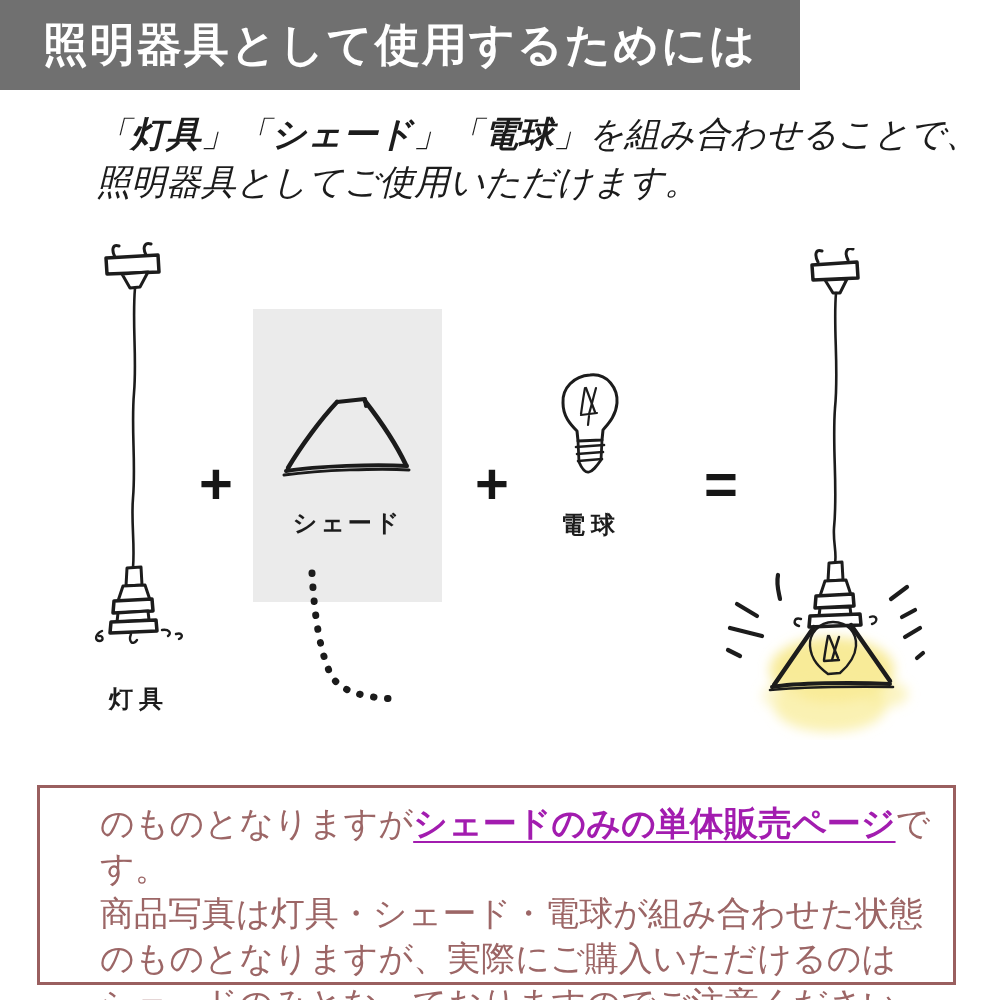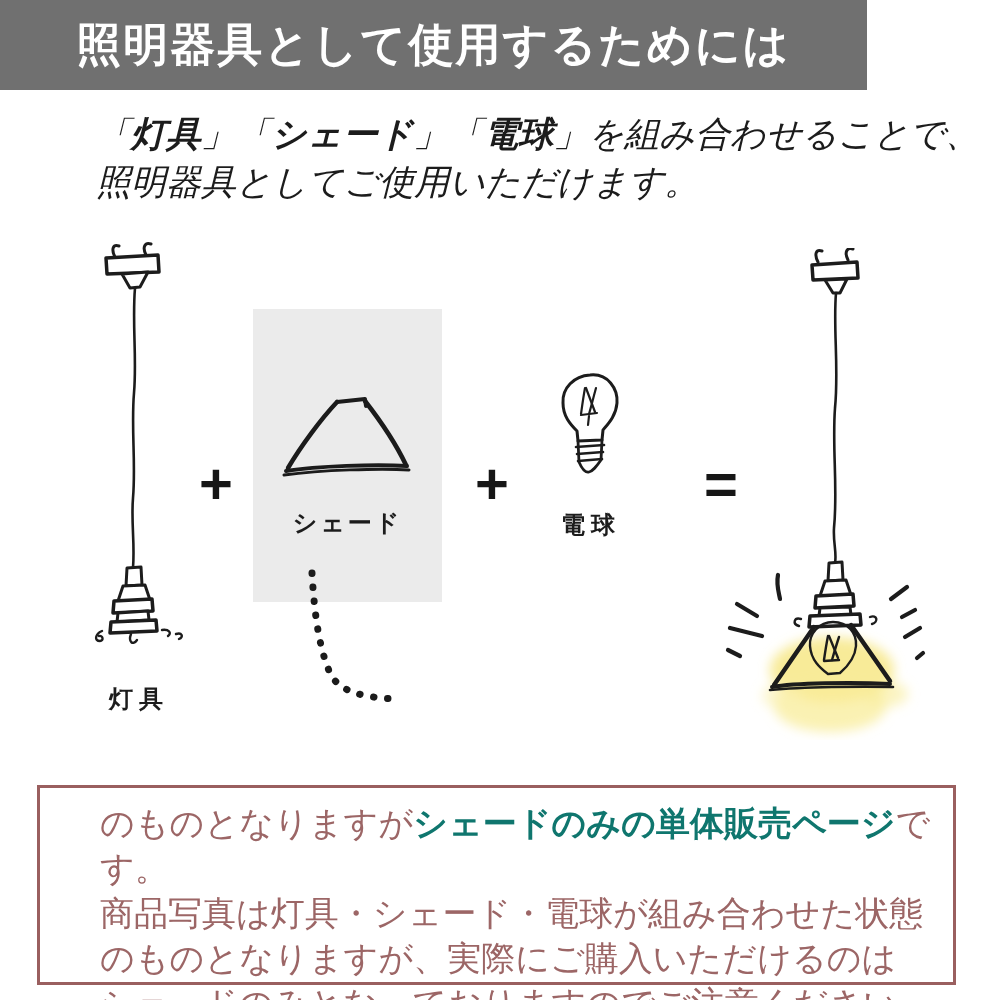--- a/index.html
+++ b/index.html
@@ -1,41 +1,41 @@
 <!DOCTYPE html>
 <html><head>
 <meta charset="utf-8">
 <style>
   html,body{margin:0;padding:0;background:#ffffff;}
   body{font-family:"Liberation Sans","DejaVu Sans",sans-serif;color:#1c1c1c;}
   .page{position:relative;width:1000px;height:1000px;background:#ffffff;overflow:hidden;}
 
   
-  .banner{position:absolute;left:0;top:0;width:867px;height:90px;background:#707070;}
+  .banner{position:absolute;left:0;top:0;width:800px;height:90px;background:#707070;}
   .banner .title{width:100%;height:90px;line-height:90px;text-align:center;color:#ffffff;
     font-size:45px;font-weight:bold;letter-spacing:2px;}
 
   
   .intro{position:absolute;left:96px;top:110px;font-size:35px;line-height:48px;color:#1c1c1c;font-style:italic;}
   .intro b{font-weight:bold;}
 
   
   .abs{position:absolute;}
   .piece-label{font-weight:bold;font-size:24px;color:#1c1c1c;letter-spacing:6px;text-align:center;}
   .operator{position:absolute;width:60px;height:60px;line-height:58px;text-align:center;
     font-size:58px;font-weight:bold;color:#161616;}
   .shade-panel{position:absolute;left:253px;top:309px;width:189px;height:293px;background:#ebebeb;}
   .annotation{position:absolute;left:405px;top:628px;font-size:30px;font-weight:bold;line-height:40px;color:#1b1b1b;}
   svg{display:block;}
 
   
   .notice{position:absolute;left:37px;top:785px;width:919px;height:200px;box-sizing:border-box;
     border:3px solid #9a5f5f;background:#ffffff;padding:13px 10px 0 60px;
     font-size:34px;line-height:45px;color:#9c6666;}
-  .notice .em{font-weight:bold;color:#0f766e;
+  .notice .em{font-weight:bold;color:#a21caf;text-decoration:underline;
     text-decoration-thickness:2px;text-underline-offset:6px;}
 </style>
 </head>
 <body>
 
 <div class="page">
 
   <div class="banner">
     <div class="title">照明器具として使用するためには</div>
   </div>

